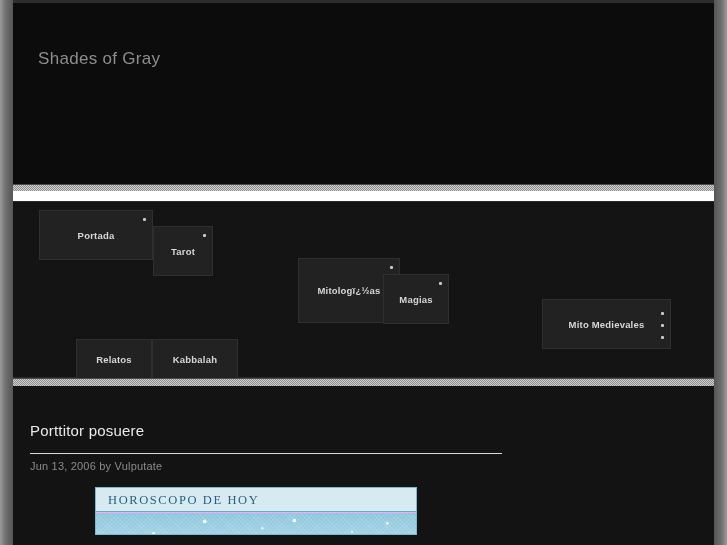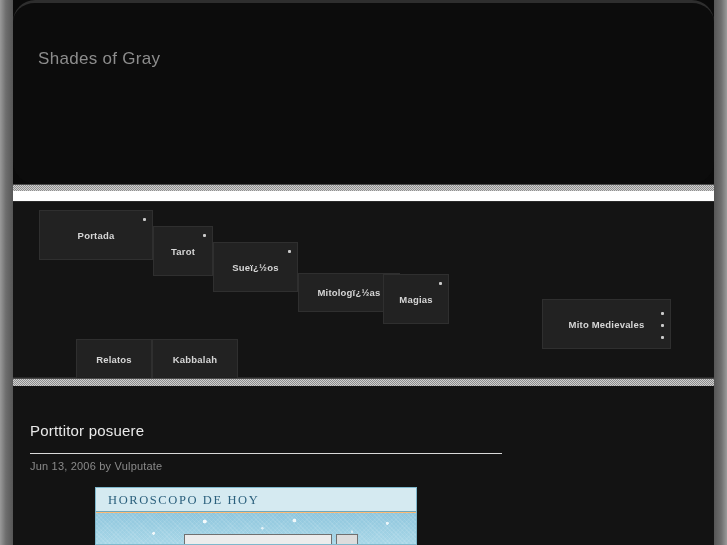--- a/index.html
+++ b/index.html
@@ -47,21 +47,20 @@
 
   
   #header {
     position: absolute;
     left: 0; top: 0;
     width: 701px;
     height: 184px;
     background: #0c0c0c;
     border-top: 3px solid #2e2e2e;
     box-sizing: border-box;
-    border-radius: 22px;
   }
   #site-title {
     position: absolute;
     left: 25px;
     top: 46px;
     font-size: 17px;
     color: #8d8d8d;
     letter-spacing: .3px;
     font-weight: normal;
     margin: 0;
@@ -162,22 +161,22 @@
     color: #8a8a8a;
     letter-spacing: .2px;
   }
 
   
   #horoscope {
     position: absolute;
     left: 82px;
     top: 101px;
     width: 322px;
-    height: 58px;
-    background: #fdba74;
+    height: 48px;
+    background: #f0abfc;
     border: 1px solid #7fb8cc;
     box-sizing: border-box;
     overflow: hidden;
   }
   #horo-head {
     position: absolute;
     left: 0; top: 0;
     width: 100%;
     height: 24px;
     background: #d5eaf1;
@@ -257,25 +256,21 @@
 
     <nav id="nav">
         <div class="nav-item" style="left: 140px; top: 24px; width: 60px; height: 50px;">
           <span class="label">Tarot</span>
           <span class="nav-dot" style="right: 6px; top: 7px;"></span>
         </div>
         <div class="nav-item" style="left: 26px; top: 8px; width: 114px; height: 50px;">
           <span class="label">Portada</span>
           <span class="nav-dot" style="right: 6px; top: 7px;"></span>
         </div>
-        <div class="nav-item" style="left: 200px; top: 40px; width: 85px; height: 50px;">
-          <span class="label">Sueï¿½os</span>
-          <span class="nav-dot" style="right: 6px; top: 7px;"></span>
-        </div>
-        <div class="nav-item" style="left: 285px; top: 71px; width: 102px; height: 39px;">
+        <div class="nav-item" style="left: 285px; top: 56px; width: 102px; height: 65px;">
           <span class="label">Mitologï¿½as</span>
           <span class="nav-dot" style="right: 6px; top: 7px;"></span>
         </div>
         <div class="nav-item" style="left: 370px; top: 72px; width: 66px; height: 50px;">
           <span class="label">Magias</span>
           <span class="nav-dot" style="right: 6px; top: 7px;"></span>
         </div>
         <div class="nav-item" style="left: 529px; top: 97px; width: 129px; height: 50px;">
           <span class="label">Mito Medievales</span>
           <span class="nav-dot" style="right: 6px; top: 12px;"></span>

